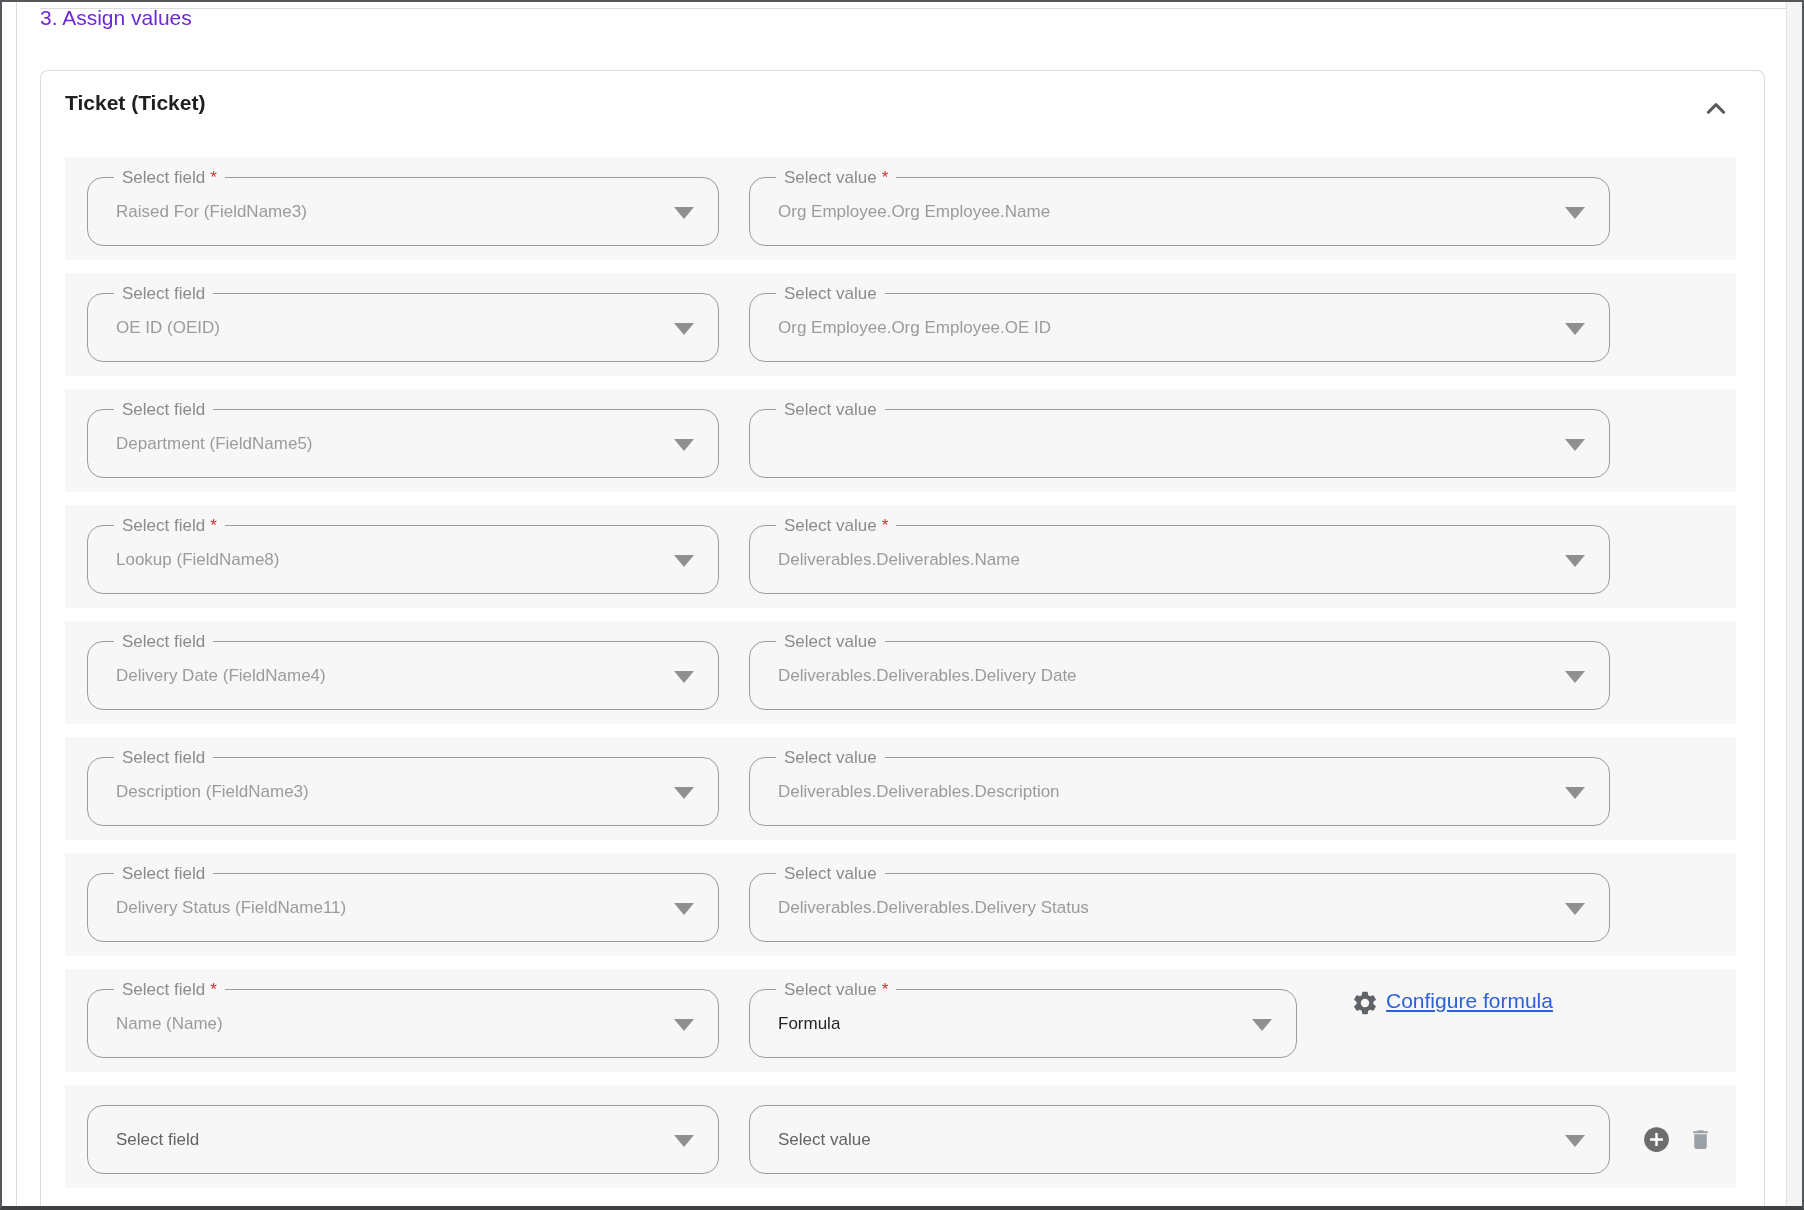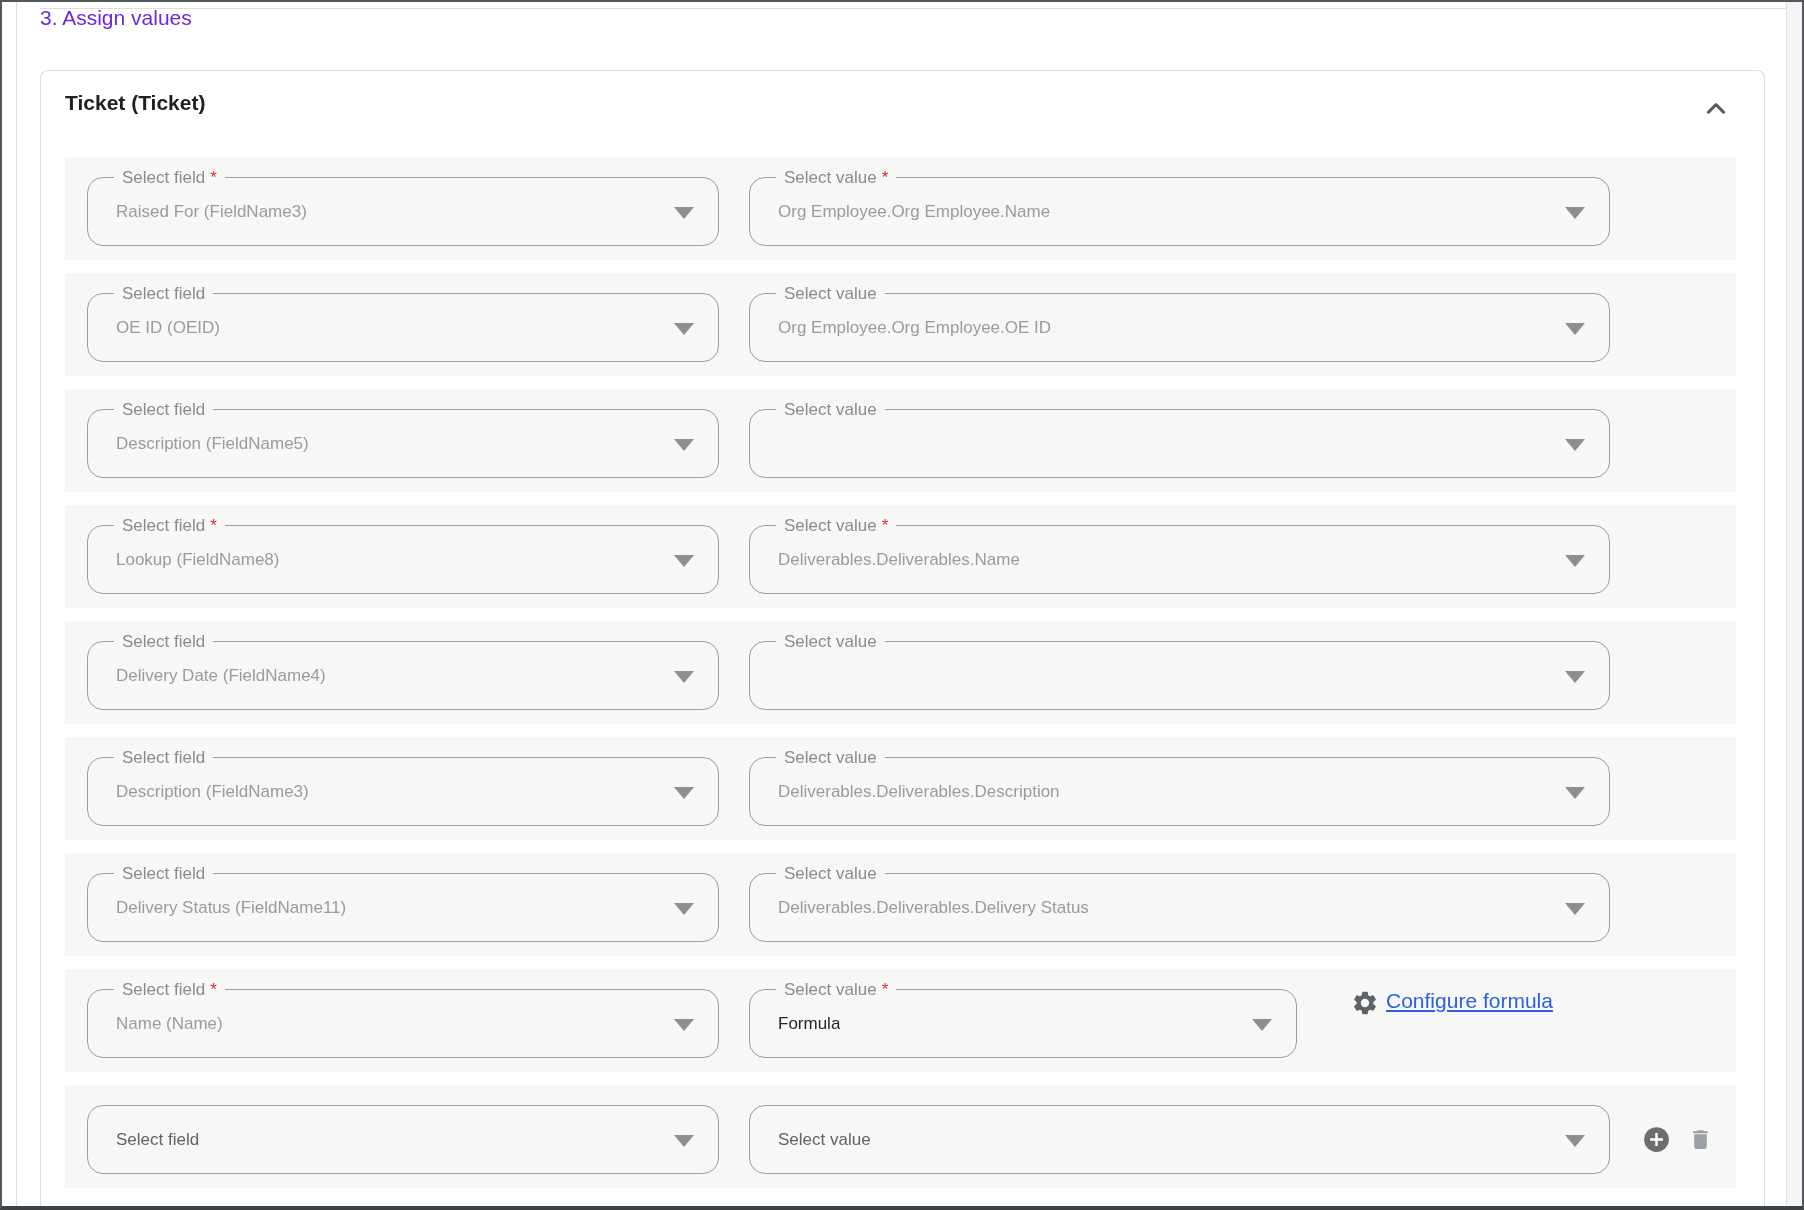--- a/index.html
+++ b/index.html
@@ -76,21 +76,21 @@
           </div>
           <div class="sel v">
             <span class="flabel"><span>Select value</span></span>
             <span class="sval ">Org Employee.Org Employee.OE ID</span>
             <span class="caret"></span>
           </div>
         </div>
         <div class="row">
           <div class="sel f">
             <span class="flabel"><span>Select field</span></span>
-            <span class="sval ">Description (FieldName5)</span>
+            <span class="sval ">Department (FieldName5)</span>
             <span class="caret"></span>
           </div>
           <div class="sel v">
             <span class="flabel"><span>Select value</span></span>
             <span class="caret"></span>
           </div>
         </div>
         <div class="row">
           <div class="sel f">
             <span class="flabel"><span>Select field</span><span class="req">*</span></span>
@@ -104,20 +104,21 @@
           </div>
         </div>
         <div class="row">
           <div class="sel f">
             <span class="flabel"><span>Select field</span></span>
             <span class="sval ">Delivery Date (FieldName4)</span>
             <span class="caret"></span>
           </div>
           <div class="sel v">
             <span class="flabel"><span>Select value</span></span>
+            <span class="sval ">Deliverables.Deliverables.Delivery Date</span>
             <span class="caret"></span>
           </div>
         </div>
         <div class="row">
           <div class="sel f">
             <span class="flabel"><span>Select field</span></span>
             <span class="sval ">Description (FieldName3)</span>
             <span class="caret"></span>
           </div>
           <div class="sel v">

